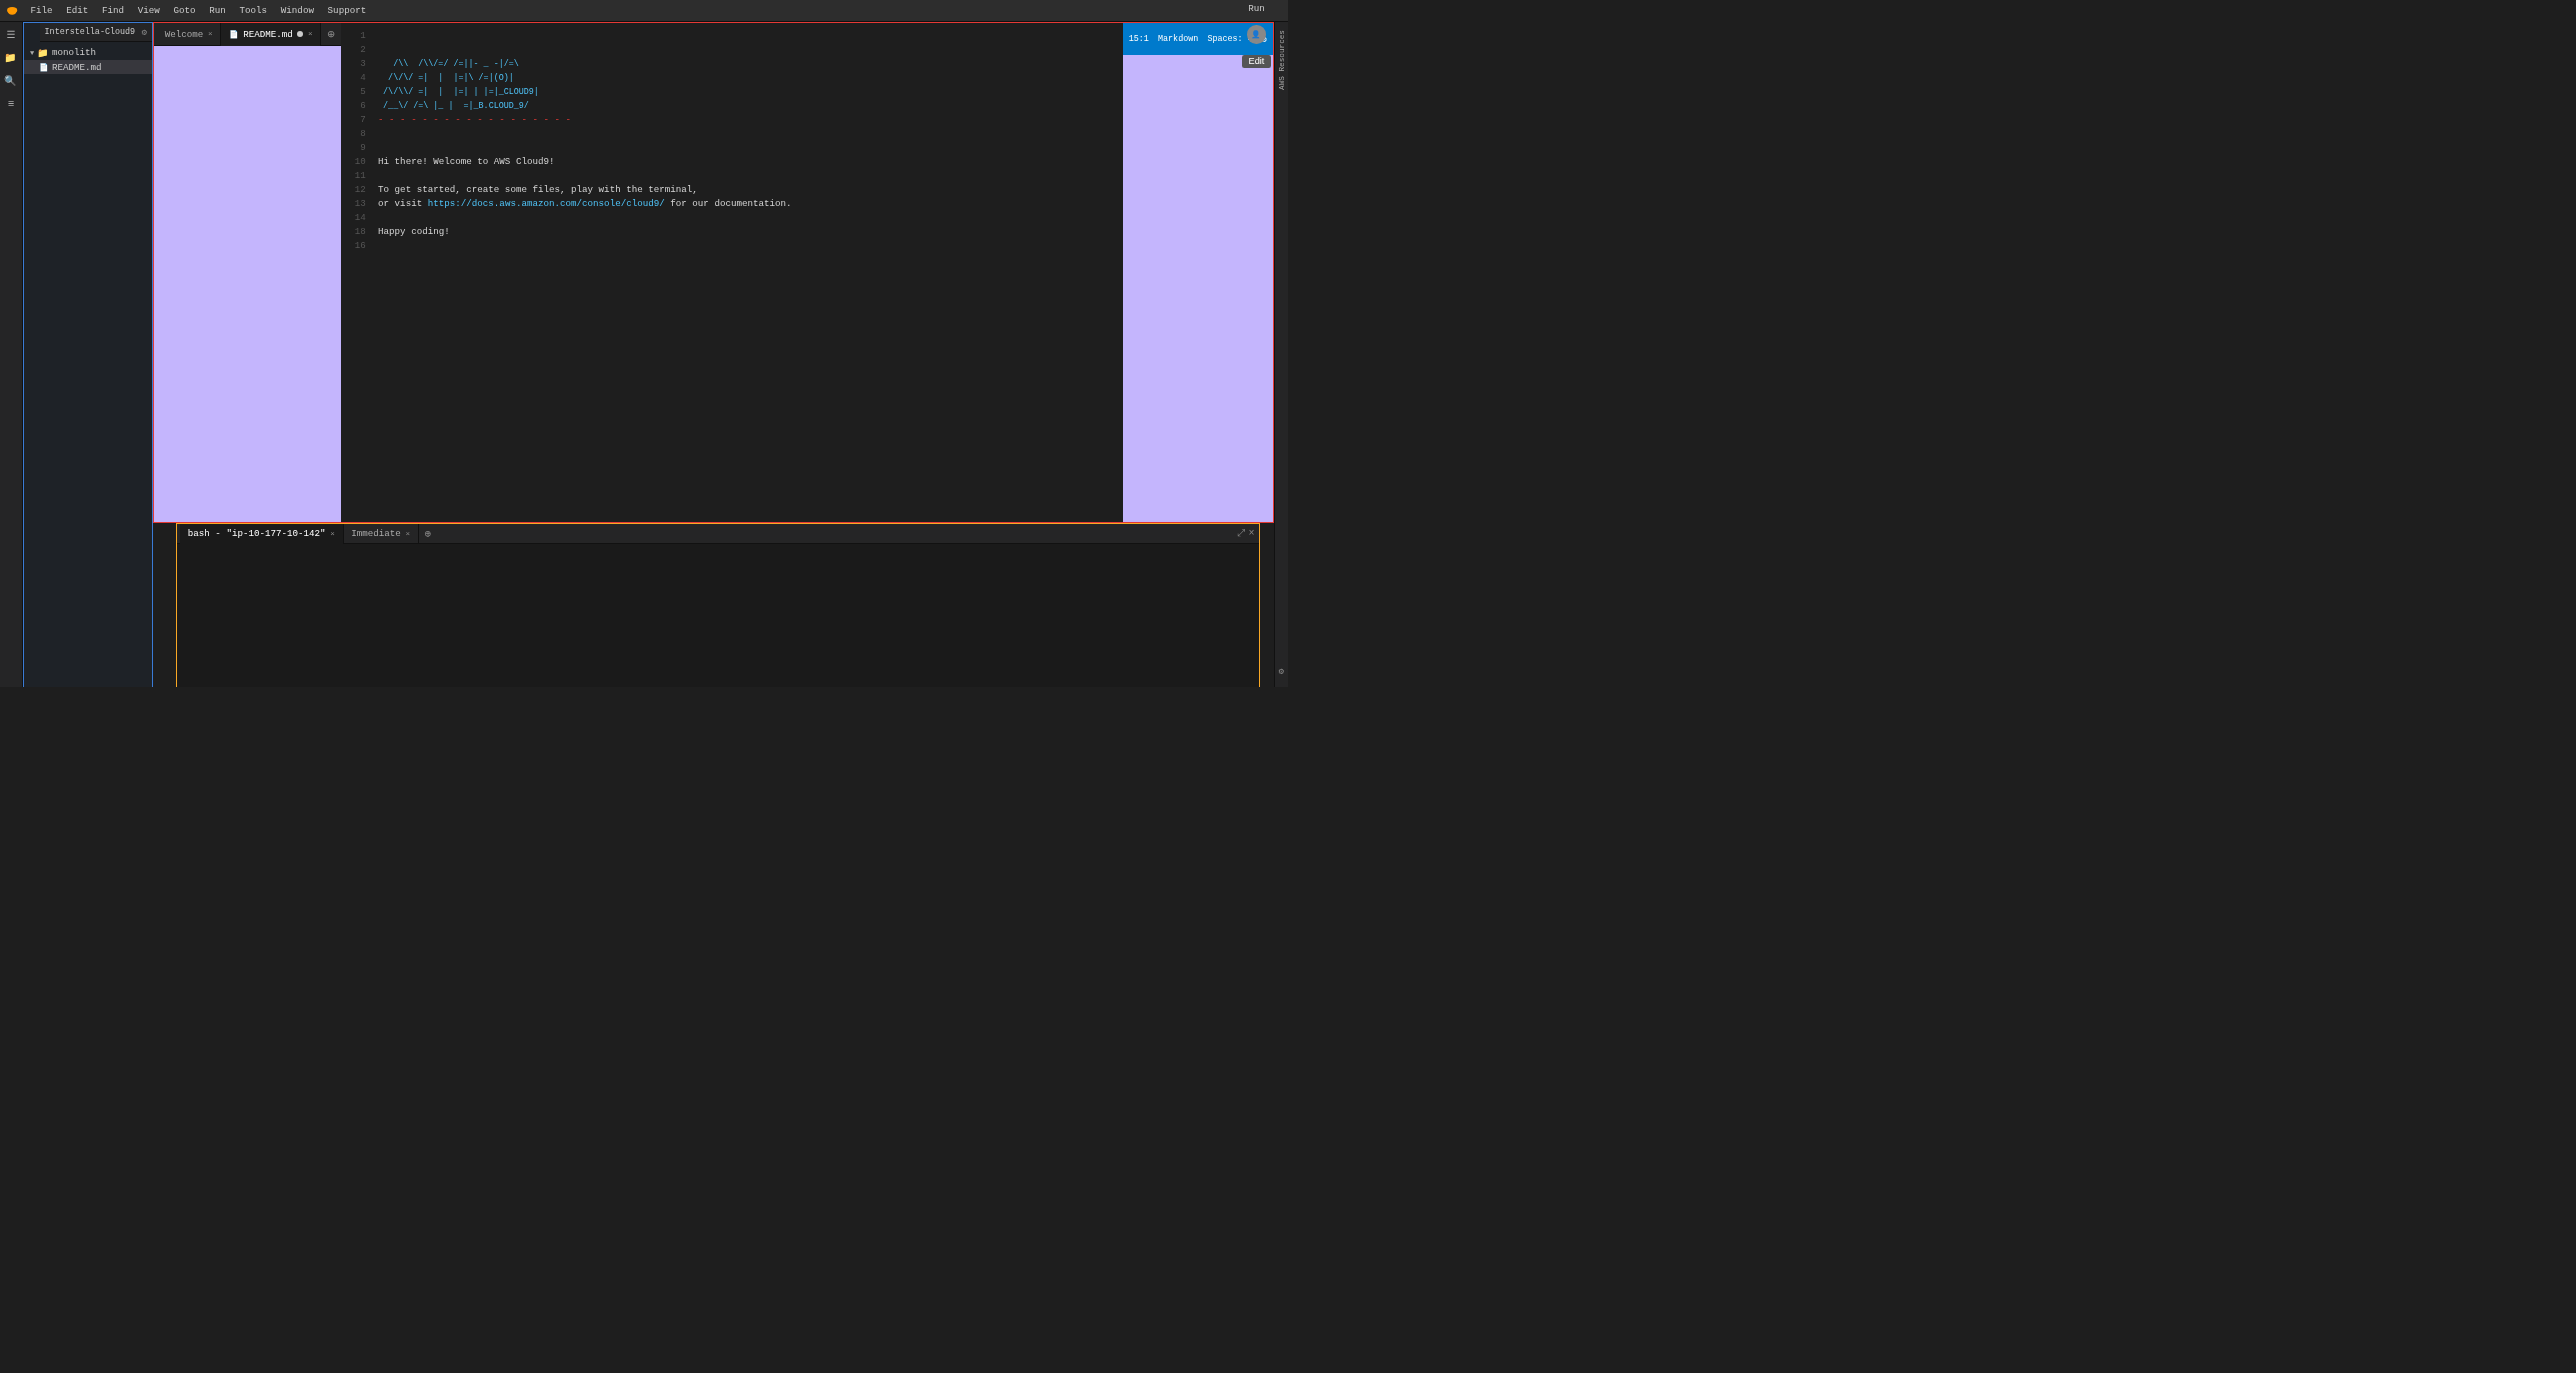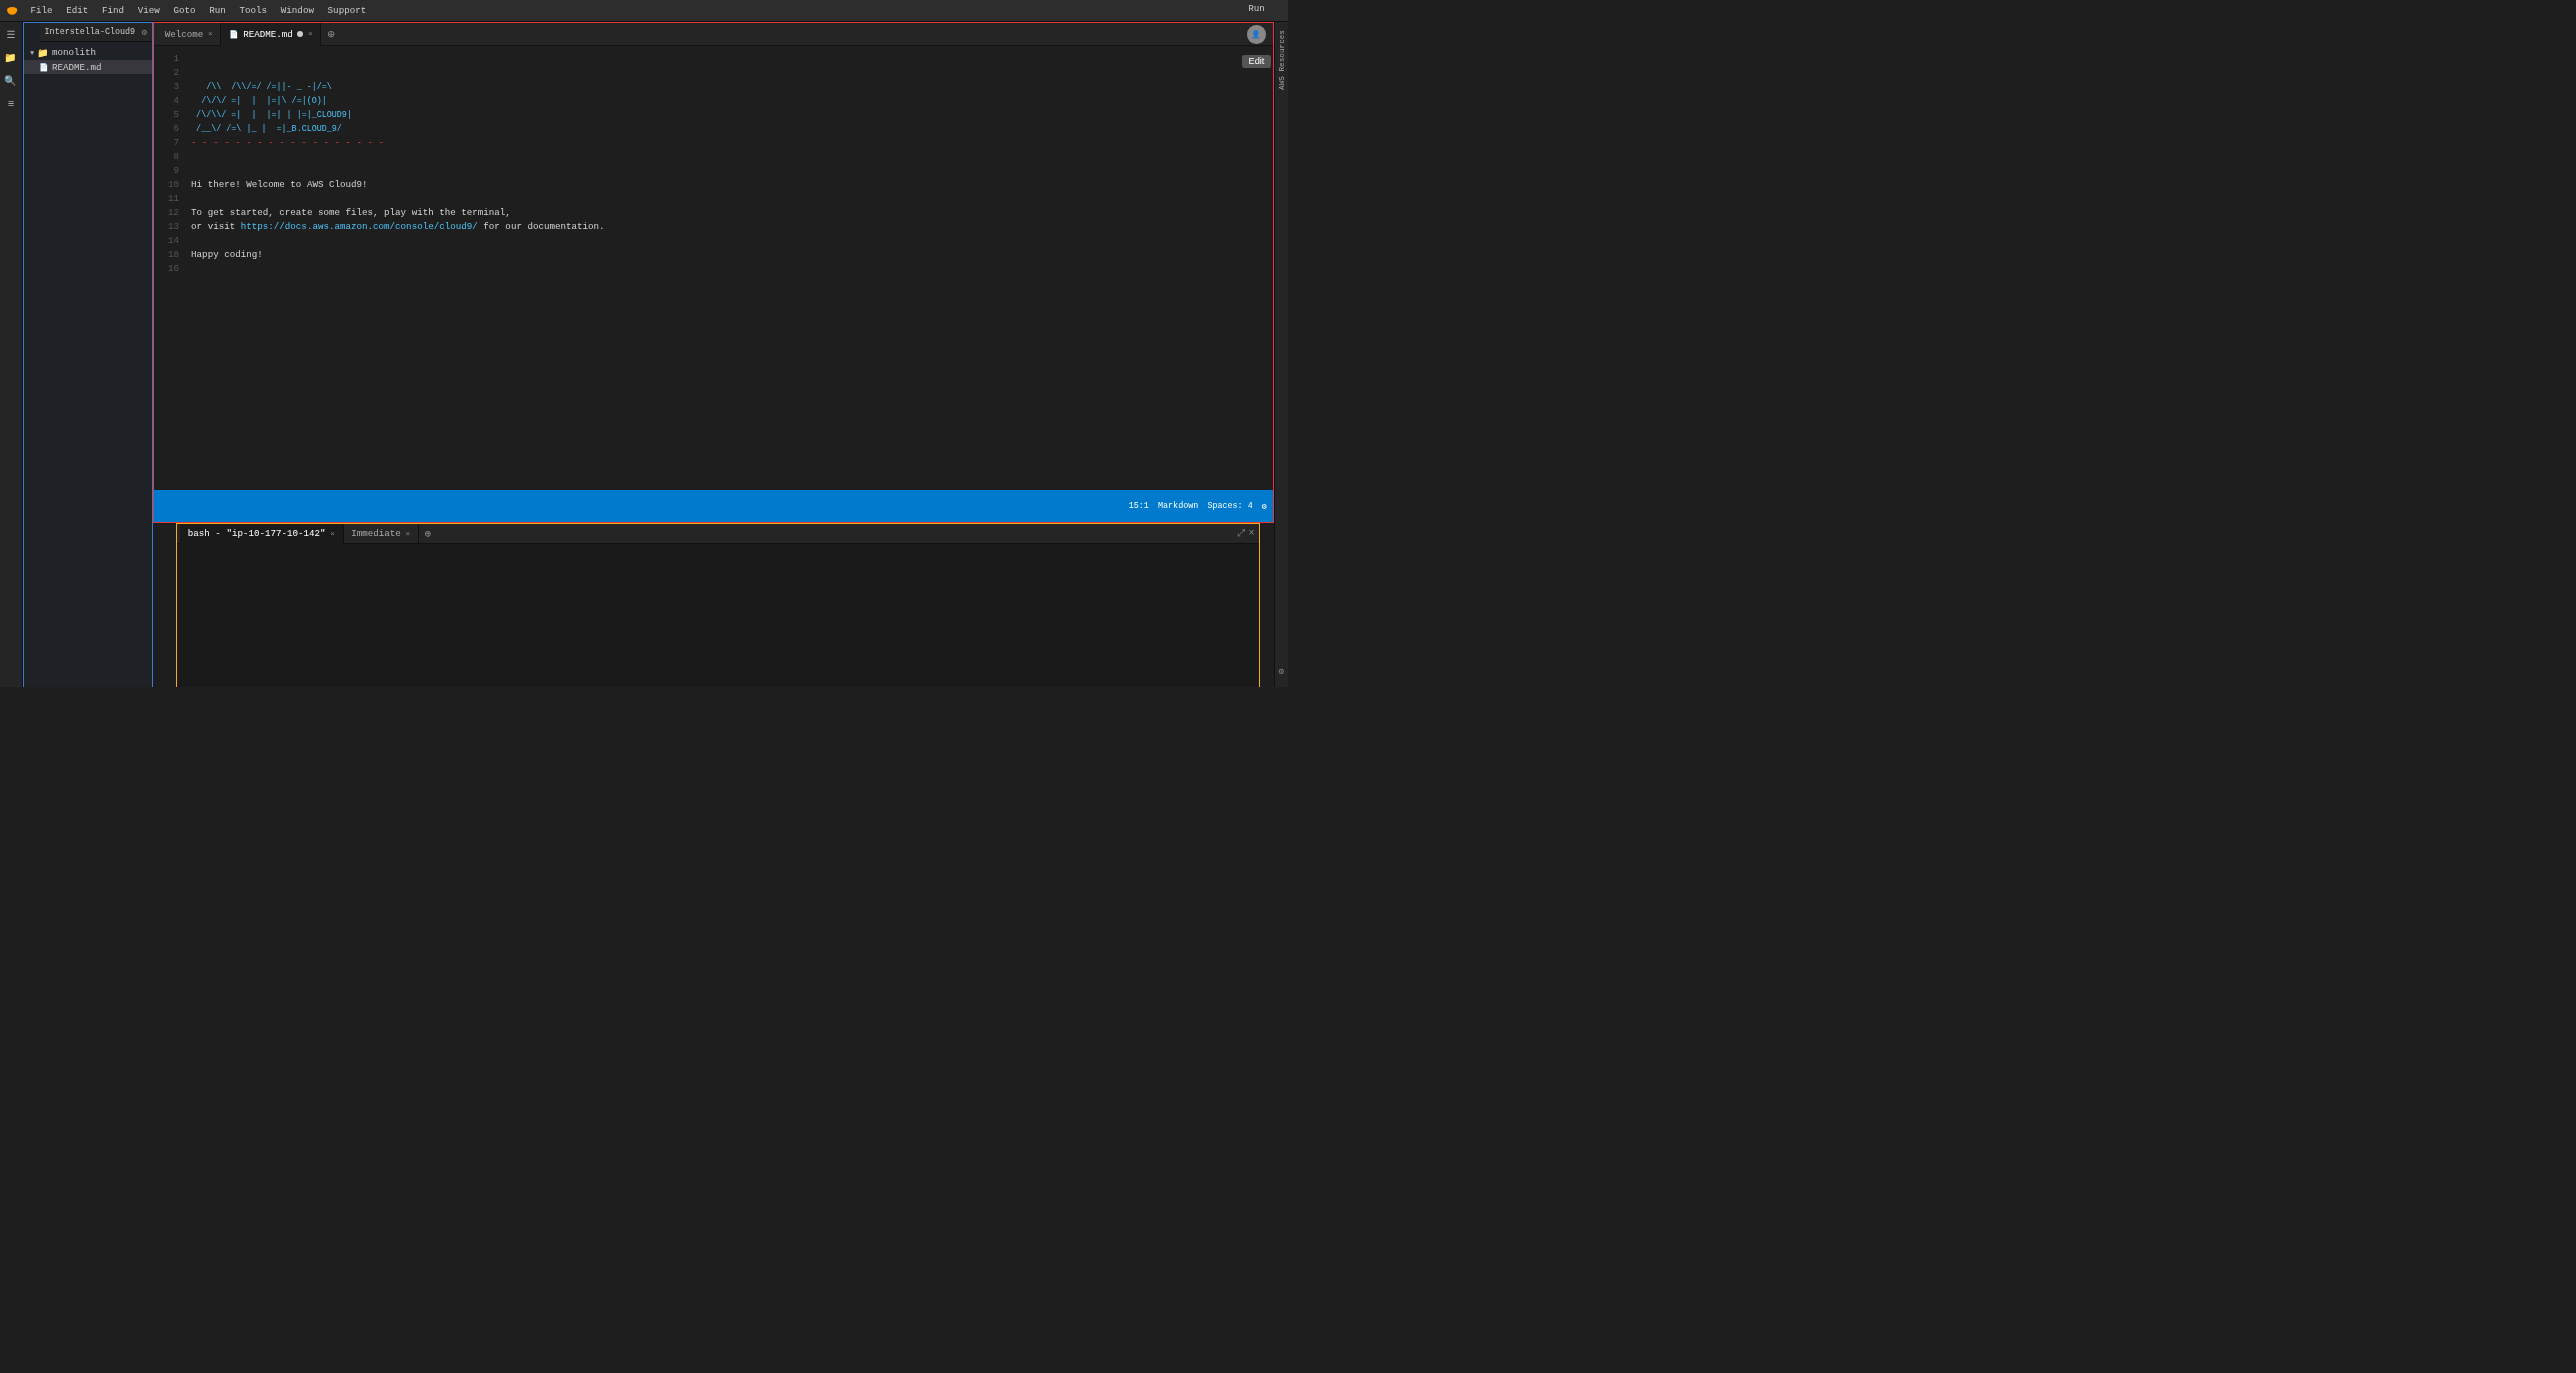--- a/index.html
+++ b/index.html
@@ -152,21 +152,21 @@
     }
     .tree-item.active { background: #37373d; }
     .tree-indent { padding-left: 15.3px; }
     .folder-icon { color: #e8c17a; }
     .file-icon { color: #6fb3d2; }
 
     
     .editor-area {
       flex: 1;
       display: flex;
-      flex-direction: column;
+      flex-direction: row;
       border: 1.5px solid #e53935;
       background: #c4b5fd;
       overflow: hidden;
     }
 
     
     .tab-bar {
       display: flex;
       align-items: center;
       background: #252526;

